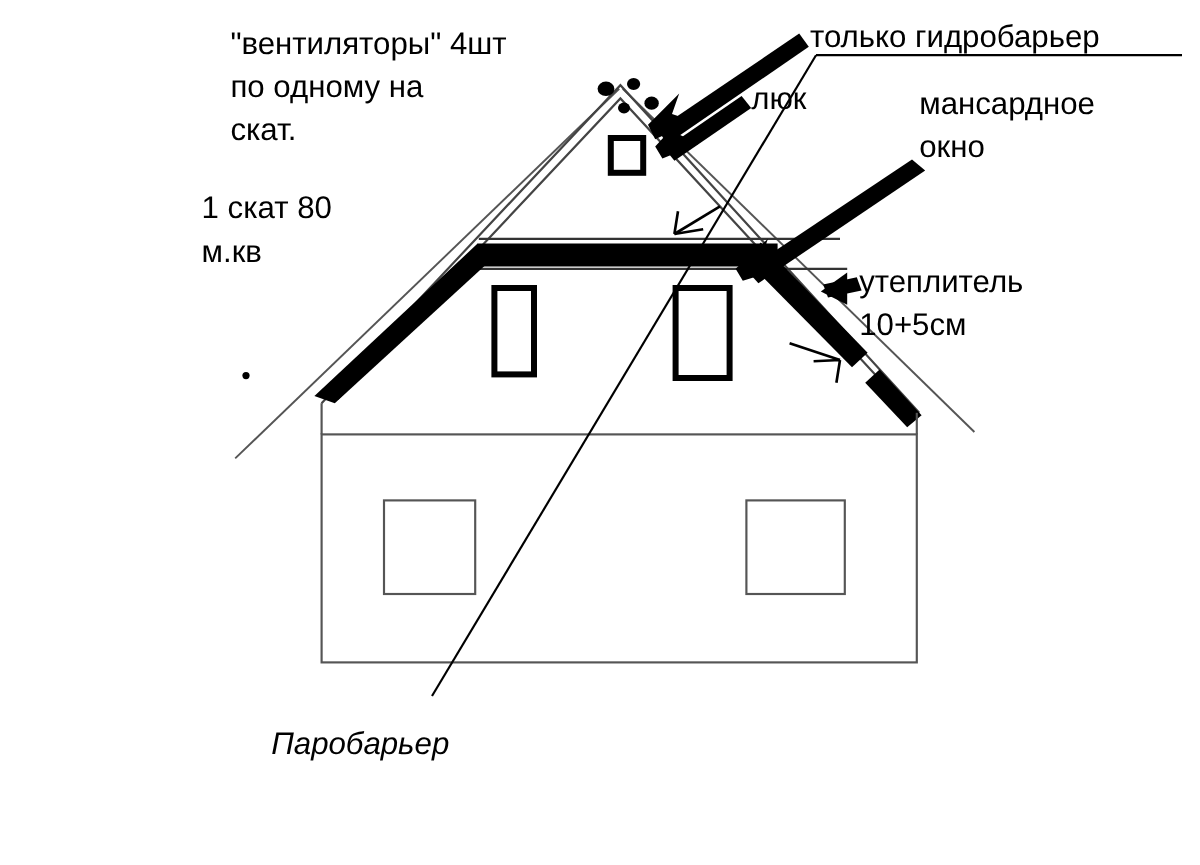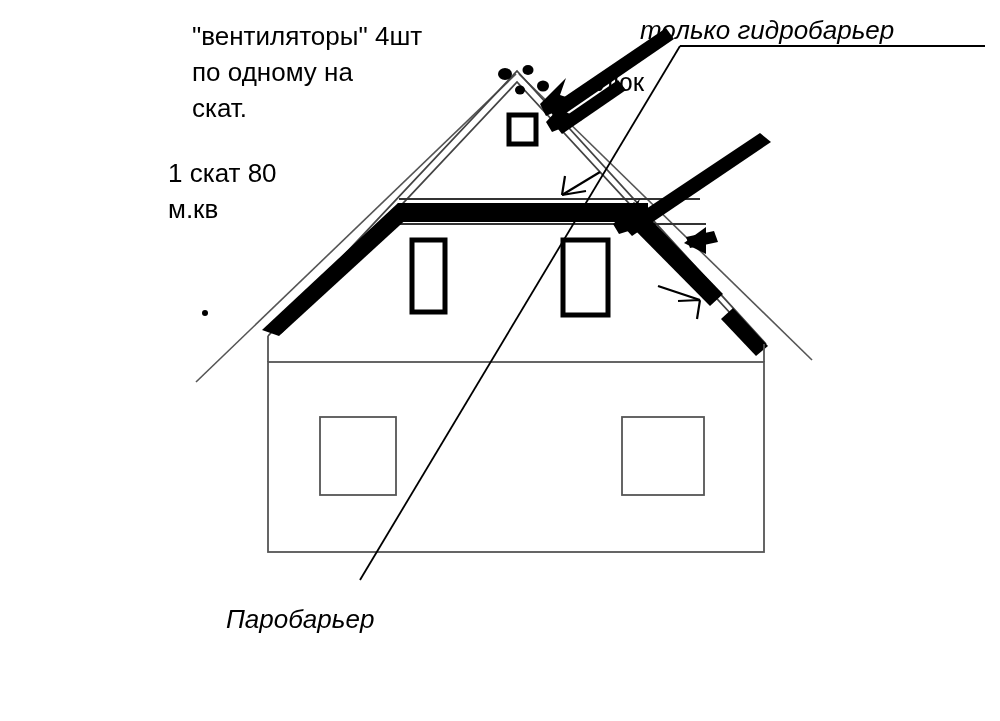--- a/index.html
+++ b/index.html
@@ -30,22 +30,22 @@
     color: #000000;
     font-family: "Liberation Sans", sans-serif;
     font-size: 25px;
     line-height: 36px;
     white-space: pre;
     letter-spacing: 0px;
   }
   .anno-lg { font-size: 26px; }
   #lbl-vent      { left: 192px; top: 18px;  }
   #lbl-slope     { left: 168px; top: 155px; }
-  #lbl-hydro     { left: 640px; top: 12px; font-style: italic;  }
-  #lbl-hatch     { left: 598px; top: 64px;  }
+  #lbl-hydro     { left: 675px; top: 12px;  }
+  #lbl-hatch     { left: 626px; top: 64px;  }
   #lbl-mansard   { left: 766px; top: 68px;  }
   #lbl-insul     { left: 716px; top: 216px; }
   #lbl-vapor     { left: 226px; top: 601px; font-style: italic; }
 </style>
 </head>
 <body>
 
 <div id="stage">
 
   <svg id="diagram" viewBox="0 0 1000 721">
@@ -146,17 +146,21 @@
 по одному на
 скат.</div>
 
   <div class="anno anno-lg" id="lbl-slope">1 скат 80
 м.кв</div>
 
   <div class="anno anno-lg" id="lbl-hydro">только гидробарьер</div>
 
   <div class="anno anno-lg" id="lbl-hatch">люк</div>
 
+  <div class="anno anno-lg" id="lbl-mansard">мансардное
+окно</div>
 
+  <div class="anno anno-lg" id="lbl-insul">утеплитель
+10+5см</div>
 
   <div class="anno anno-lg" id="lbl-vapor">Паробарьер</div>
 
 </div>
 
 </body></html>

